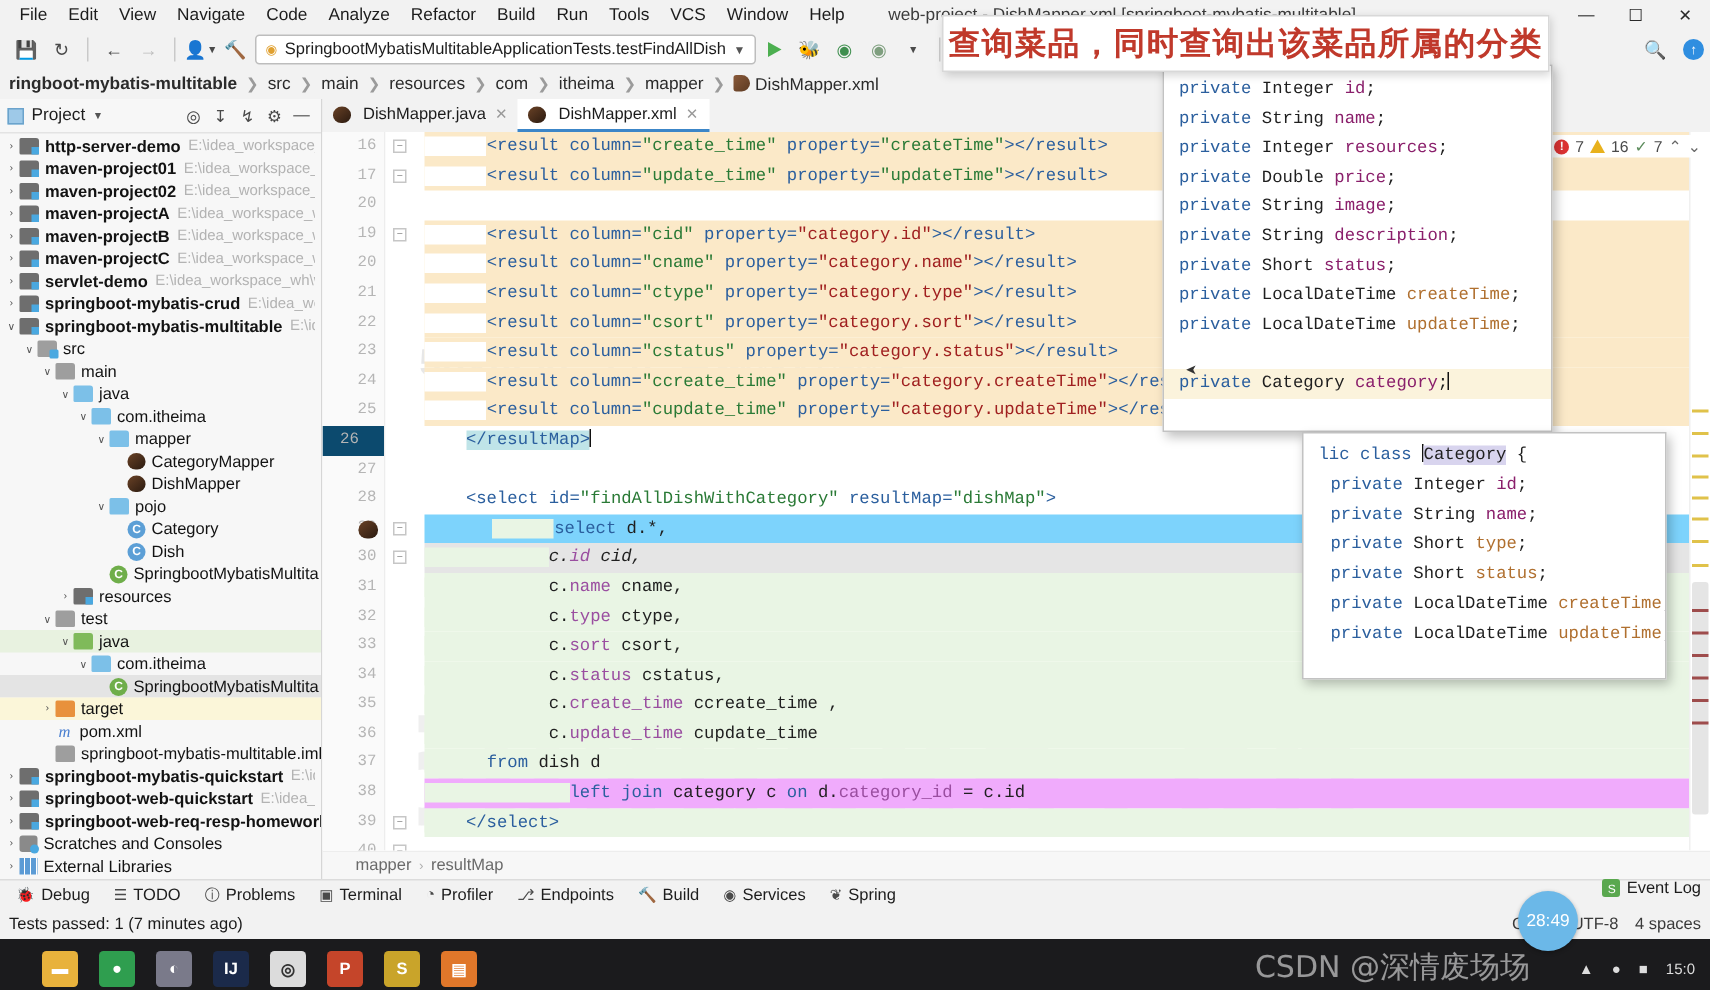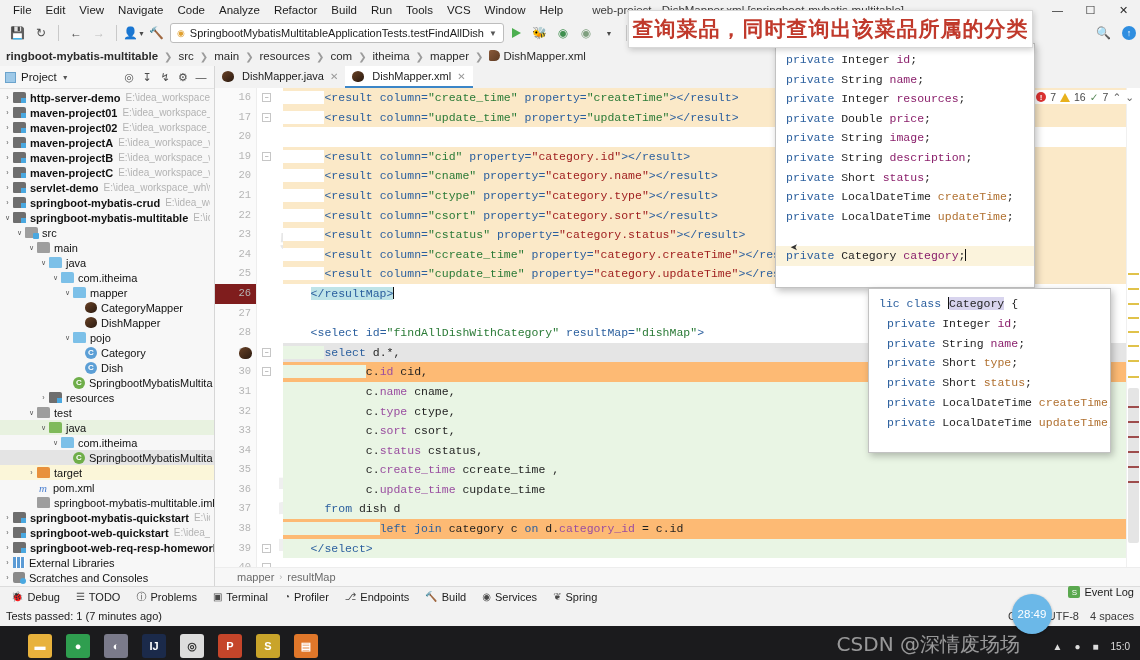--- a/index.html
+++ b/index.html
@@ -460,27 +460,27 @@
           <span class="tpath">E:\idea_work</span>
         </div>
         <div class="trow" style="padding-left: 2px;">
           <span class="arrow">›</span>
           <span class="fico mod"></span>
           <span class="tlabel b">springboot-web-req-resp-homework</span>
           <span class="tpath">E:</span>
         </div>
         <div class="trow" style="padding-left: 2px;">
           <span class="arrow">›</span>
+          <span class="scrico"></span>
+          <span class="tlabel">Scratches and Consoles</span>
+        </div>
+        <div class="trow" style="padding-left: 2px;">
+          <span class="arrow">›</span>
           <span class="libico"></span>
           <span class="tlabel">External Libraries</span>
-        </div>
-        <div class="trow" style="padding-left: 2px;">
-          <span class="arrow">›</span>
-          <span class="scrico"></span>
-          <span class="tlabel">Scratches and Consoles</span>
         </div>
       </div>
   </div>
 
   <div id="editor-wrap">
     <div id="tabs">
         <div class="tab">
           <span class="beanico"></span>
           <span>DishMapper.java</span>
           <span class="x">✕</span>
@@ -497,21 +497,21 @@
           <div class="lnum">16</div>
           <div class="lnum">17</div>
           <div class="lnum">20</div>
           <div class="lnum">19</div>
           <div class="lnum">20</div>
           <div class="lnum">21</div>
           <div class="lnum">22</div>
           <div class="lnum">23</div>
           <div class="lnum">24</div>
           <div class="lnum">25</div>
-          <div class="lnum" style="background: #7f1d1d;">26</div>
+          <div class="lnum" style="background: #0c4a6e; text-align: center;">26</div>
           <div class="lnum">27</div>
           <div class="lnum">28</div>
           <div class="lnum">29</div>
           <div class="lnum">30</div>
           <div class="lnum">31</div>
           <div class="lnum">32</div>
           <div class="lnum">33</div>
           <div class="lnum">34</div>
           <div class="lnum">35</div>
           <div class="lnum">36</div>
@@ -540,30 +540,30 @@
           <div class="cline hl-tan" style="position: relative; z-index: 2;"><span style="background: rgb(255, 255, 255);">      </span><span style="background: rgb(251, 233, 200);"><span class="tg">&lt;result </span><span class="at">column=</span><span class="st">"cid"</span><span class="at"> property=</span><span class="rd">"category.id"</span><span class="tg">&gt;&lt;/result&gt;</span></span></div>
           <div class="cline hl-tan" style="position: relative; z-index: 2;"><span style="background: rgb(255, 255, 255);">      </span><span style="background: rgb(251, 233, 200);"><span class="tg">&lt;result </span><span class="at">column=</span><span class="st">"cname"</span><span class="at"> property=</span><span class="rd">"category.name"</span><span class="tg">&gt;&lt;/result&gt;</span></span></div>
           <div class="cline hl-tan" style="position: relative; z-index: 2;"><span style="background: rgb(255, 255, 255);">      </span><span style="background: rgb(251, 233, 200);"><span class="tg">&lt;result </span><span class="at">column=</span><span class="st">"ctype"</span><span class="at"> property=</span><span class="rd">"category.type"</span><span class="tg">&gt;&lt;/result&gt;</span></span></div>
           <div class="cline hl-tan" style="position: relative; z-index: 2;"><span style="background: rgb(255, 255, 255);">      </span><span style="background: rgb(251, 233, 200);"><span class="tg">&lt;result </span><span class="at">column=</span><span class="st">"csort"</span><span class="at"> property=</span><span class="rd">"category.sort"</span><span class="tg">&gt;&lt;/result&gt;</span></span></div>
           <div class="cline hl-tan" style="position: relative; z-index: 2;"><span style="background: rgb(255, 255, 255);">      </span><span style="background: rgb(251, 233, 200);"><span class="tg">&lt;result </span><span class="at">column=</span><span class="st">"cstatus"</span><span class="at"> property=</span><span class="rd">"category.status"</span><span class="tg">&gt;&lt;/result&gt;</span></span></div>
           <div class="cline hl-tan" style="position: relative; z-index: 2;"><span style="background: rgb(255, 255, 255);">      </span><span style="background: rgb(251, 233, 200);"><span class="tg">&lt;result </span><span class="at">column=</span><span class="st">"ccreate_time"</span><span class="at"> property=</span><span class="rd">"category.createTime"</span><span class="tg">&gt;&lt;/resu</span></span></div>
           <div class="cline hl-tan" style="position: relative; z-index: 2;"><span style="background: rgb(255, 255, 255);">      </span><span style="background: rgb(251, 233, 200);"><span class="tg">&lt;result </span><span class="at">column=</span><span class="st">"cupdate_time"</span><span class="at"> property=</span><span class="rd">"category.updateTime"</span><span class="tg">&gt;&lt;/resu</span></span></div>
           <div class="cline" style="position: relative; z-index: 2;"><span style="background: rgb(255, 255, 255);">    </span><span style="background: rgb(191, 228, 232);"><span class="tg">&lt;/resultMap&gt;</span></span><span class="caretbar"></span></div>
           <div class="cline" style="position: relative; z-index: 2;"><span style="background: rgb(255, 255, 255);"></span><span></span></div>
           <div class="cline" style="position: relative; z-index: 2;"><span style="background: rgb(255, 255, 255);">    </span><span><span class="tg">&lt;select </span><span class="at">id=</span><span class="st">"findAllDishWithCategory"</span><span class="at"> resultMap=</span><span class="st">"dishMap"</span><span class="tg">&gt;</span></span></div>
-          <div class="cline hl-green" style="position: relative; z-index: 2; background: #e5e5e5;"><span style="background: rgb(233, 245, 228);">      </span><span><span class="kw">select</span><span class="pl"> d.*,</span></span></div>
-          <div class="cline hl-green" style="position: relative; z-index: 2; background: #fdba74;"><span style="background: rgb(233, 245, 228);">            </span><span><span class="pl">c.</span><span class="pk">id</span><span class="pl"> cid,</span></span></div>
+          <div class="cline hl-green" style="position: relative; z-index: 2; background: #7dd3fc; padding-left: 45px;"><span style="background: rgb(233, 245, 228);">      </span><span><span class="kw">select</span><span class="pl"> d.*,</span></span></div>
+          <div class="cline hl-green" style="position: relative; z-index: 2; background: #e5e5e5; font-style: italic;"><span style="background: rgb(233, 245, 228);">            </span><span><span class="pl">c.</span><span class="pk">id</span><span class="pl"> cid,</span></span></div>
           <div class="cline hl-green" style="position: relative; z-index: 2; background: rgb(233, 245, 228);"><span style="background: rgb(233, 245, 228);">            </span><span><span class="pl">c.</span><span class="pk">name</span><span class="pl"> cname,</span></span></div>
           <div class="cline hl-green" style="position: relative; z-index: 2; background: rgb(233, 245, 228);"><span style="background: rgb(233, 245, 228);">            </span><span><span class="pl">c.</span><span class="pk">type</span><span class="pl"> ctype,</span></span></div>
           <div class="cline hl-green" style="position: relative; z-index: 2; background: rgb(233, 245, 228);"><span style="background: rgb(233, 245, 228);">            </span><span><span class="pl">c.</span><span class="pk">sort</span><span class="pl"> csort,</span></span></div>
           <div class="cline hl-green" style="position: relative; z-index: 2; background: rgb(233, 245, 228);"><span style="background: rgb(233, 245, 228);">            </span><span><span class="pl">c.</span><span class="pk">status</span><span class="pl"> cstatus,</span></span></div>
           <div class="cline hl-green" style="position: relative; z-index: 2; background: rgb(233, 245, 228);"><span style="background: rgb(233, 245, 228);">            </span><span><span class="pl">c.</span><span class="pk">create_time</span><span class="pl"> ccreate_time ,</span></span></div>
           <div class="cline hl-green" style="position: relative; z-index: 2; background: rgb(233, 245, 228);"><span style="background: rgb(233, 245, 228);">            </span><span><span class="pl">c.</span><span class="pk">update_time</span><span class="pl"> cupdate_time</span></span></div>
           <div class="cline hl-green" style="position: relative; z-index: 2; background: rgb(233, 245, 228);"><span style="background: rgb(233, 245, 228);">      </span><span><span class="kw">from</span><span class="pl"> dish d</span></span></div>
-          <div class="cline hl-green" style="position: relative; z-index: 2; background: #fdba74;"><span style="background: rgb(233, 245, 228);">              </span><span><span class="kw">left join</span><span class="pl"> category c </span><span class="kw">on</span><span class="pl"> d.</span><span class="pk">category_id</span><span class="pl"> = c.id</span></span></div>
+          <div class="cline hl-green" style="position: relative; z-index: 2; background: #f0abfc;"><span style="background: rgb(233, 245, 228);">              </span><span><span class="kw">left join</span><span class="pl"> category c </span><span class="kw">on</span><span class="pl"> d.</span><span class="pk">category_id</span><span class="pl"> = c.id</span></span></div>
           <div class="cline hl-green" style="position: relative; z-index: 2; background: rgb(233, 245, 228);"><span style="background: rgb(233, 245, 228);">    </span><span><span class="tg">&lt;/select&gt;</span></span></div>
         </div>
       <div id="markerbar">
           <div class="mk" style="top: 185px; background: rgb(224, 194, 74);"></div>
           <div class="mk" style="top: 200px; background: rgb(224, 194, 74);"></div>
           <div class="mk" style="top: 215px; background: rgb(224, 194, 74);"></div>
           <div class="mk" style="top: 229px; background: rgb(224, 194, 74);"></div>
           <div class="mk" style="top: 243px; background: rgb(224, 194, 74);"></div>
           <div class="mk" style="top: 257px; background: rgb(224, 194, 74);"></div>
           <div class="mk" style="top: 272px; background: rgb(224, 194, 74);"></div>

